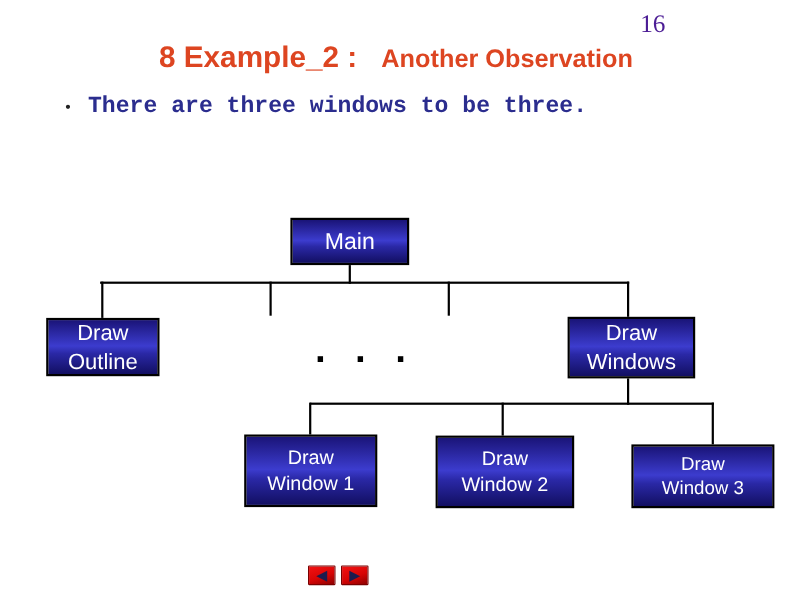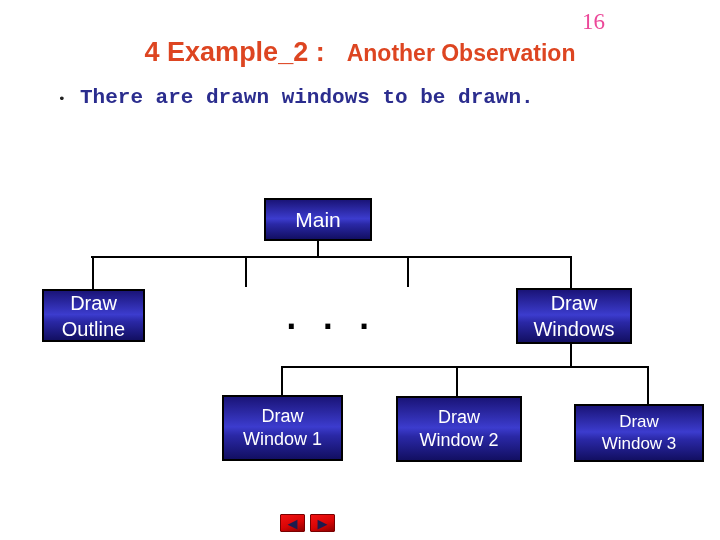--- a/index.html
+++ b/index.html
@@ -2,21 +2,21 @@
 <html><head>
 <meta charset="utf-8">
 <style>
   html,body{margin:0;padding:0;background:#888;}
   .slide{
     position:relative; width:720px; height:540px; background:#ffffff;
     overflow:hidden; font-family:"Liberation Sans", sans-serif;
   }
   .page-number{
     position:absolute; left:582px; top:9px;
-    font-family:"Liberation Serif", serif; font-size:23px; color:#ec4899;
+    font-family:"Liberation Serif", serif; font-size:23px; color:#4c1d95;
   }
   .title{
     position:absolute; left:0; top:33px; width:720px; margin:0;
     text-align:center; color:#DD4521; font-weight:bold; line-height:1.1;
     letter-spacing:0px; white-space:nowrap;
   }
   .title .t1{ font-size:27px; }
   .title .t2{ font-size:23px; margin-left:22px; }
   .bullet-row{
     position:absolute; left:58px; top:86px; width:620px;
@@ -74,25 +74,25 @@
     font-family:"DejaVu Sans", sans-serif;
   }
 </style>
 </head>
 <body>
 
 <div class="slide">
 
   <div class="page-number">16</div>
 
-  <h1 class="title"><span class="t1">4 Example_2 :</span><span class="t2">Another Observation</span></h1>
+  <h1 class="title"><span class="t1">8 Example_2 :</span><span class="t2">Another Observation</span></h1>
 
   <div class="bullet-row">
     <span class="bullet-marker">•</span>
-    <span class="bullet-text">There are drawn windows to be drawn.</span>
+    <span class="bullet-text">There are three windows to be three.</span>
   </div>
 
   <div class="chart">
 
     <div class="line l-vmain"></div>
     <div class="line l-htop"></div>
     <div class="line l-voutl"></div>
     <div class="line l-vmid1"></div>
     <div class="line l-vmid2"></div>
     <div class="line l-vwinup"></div>

